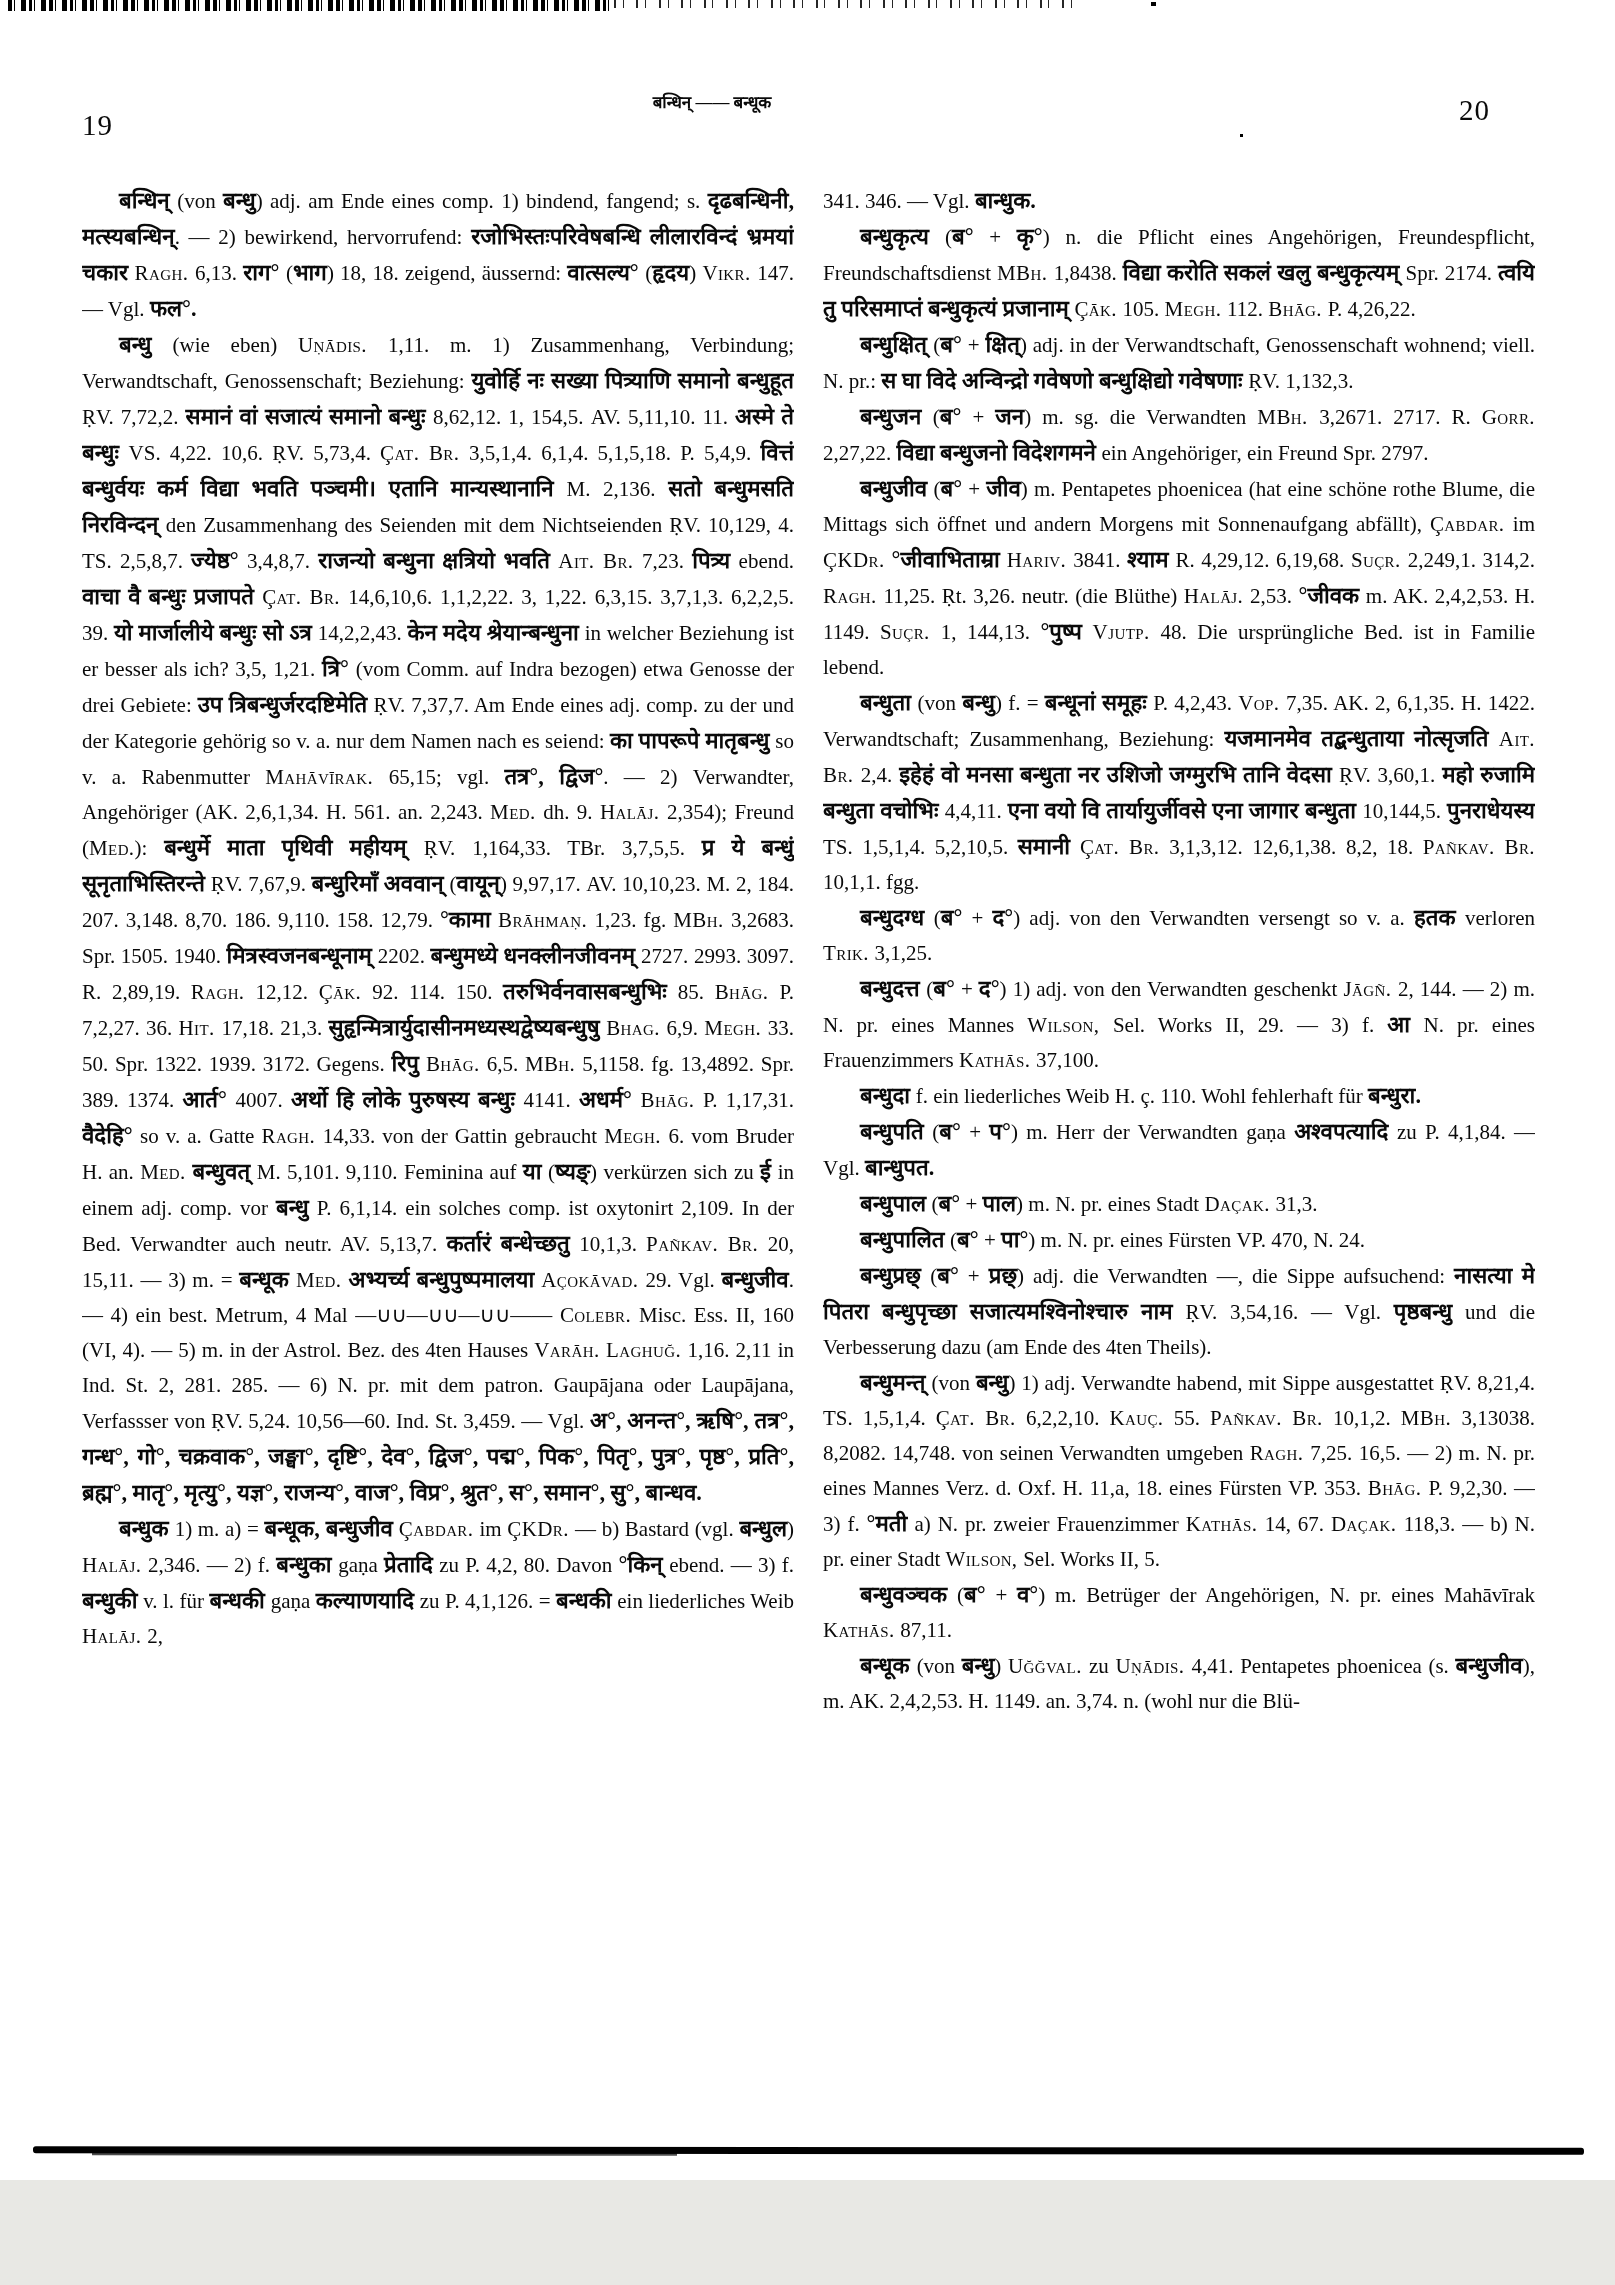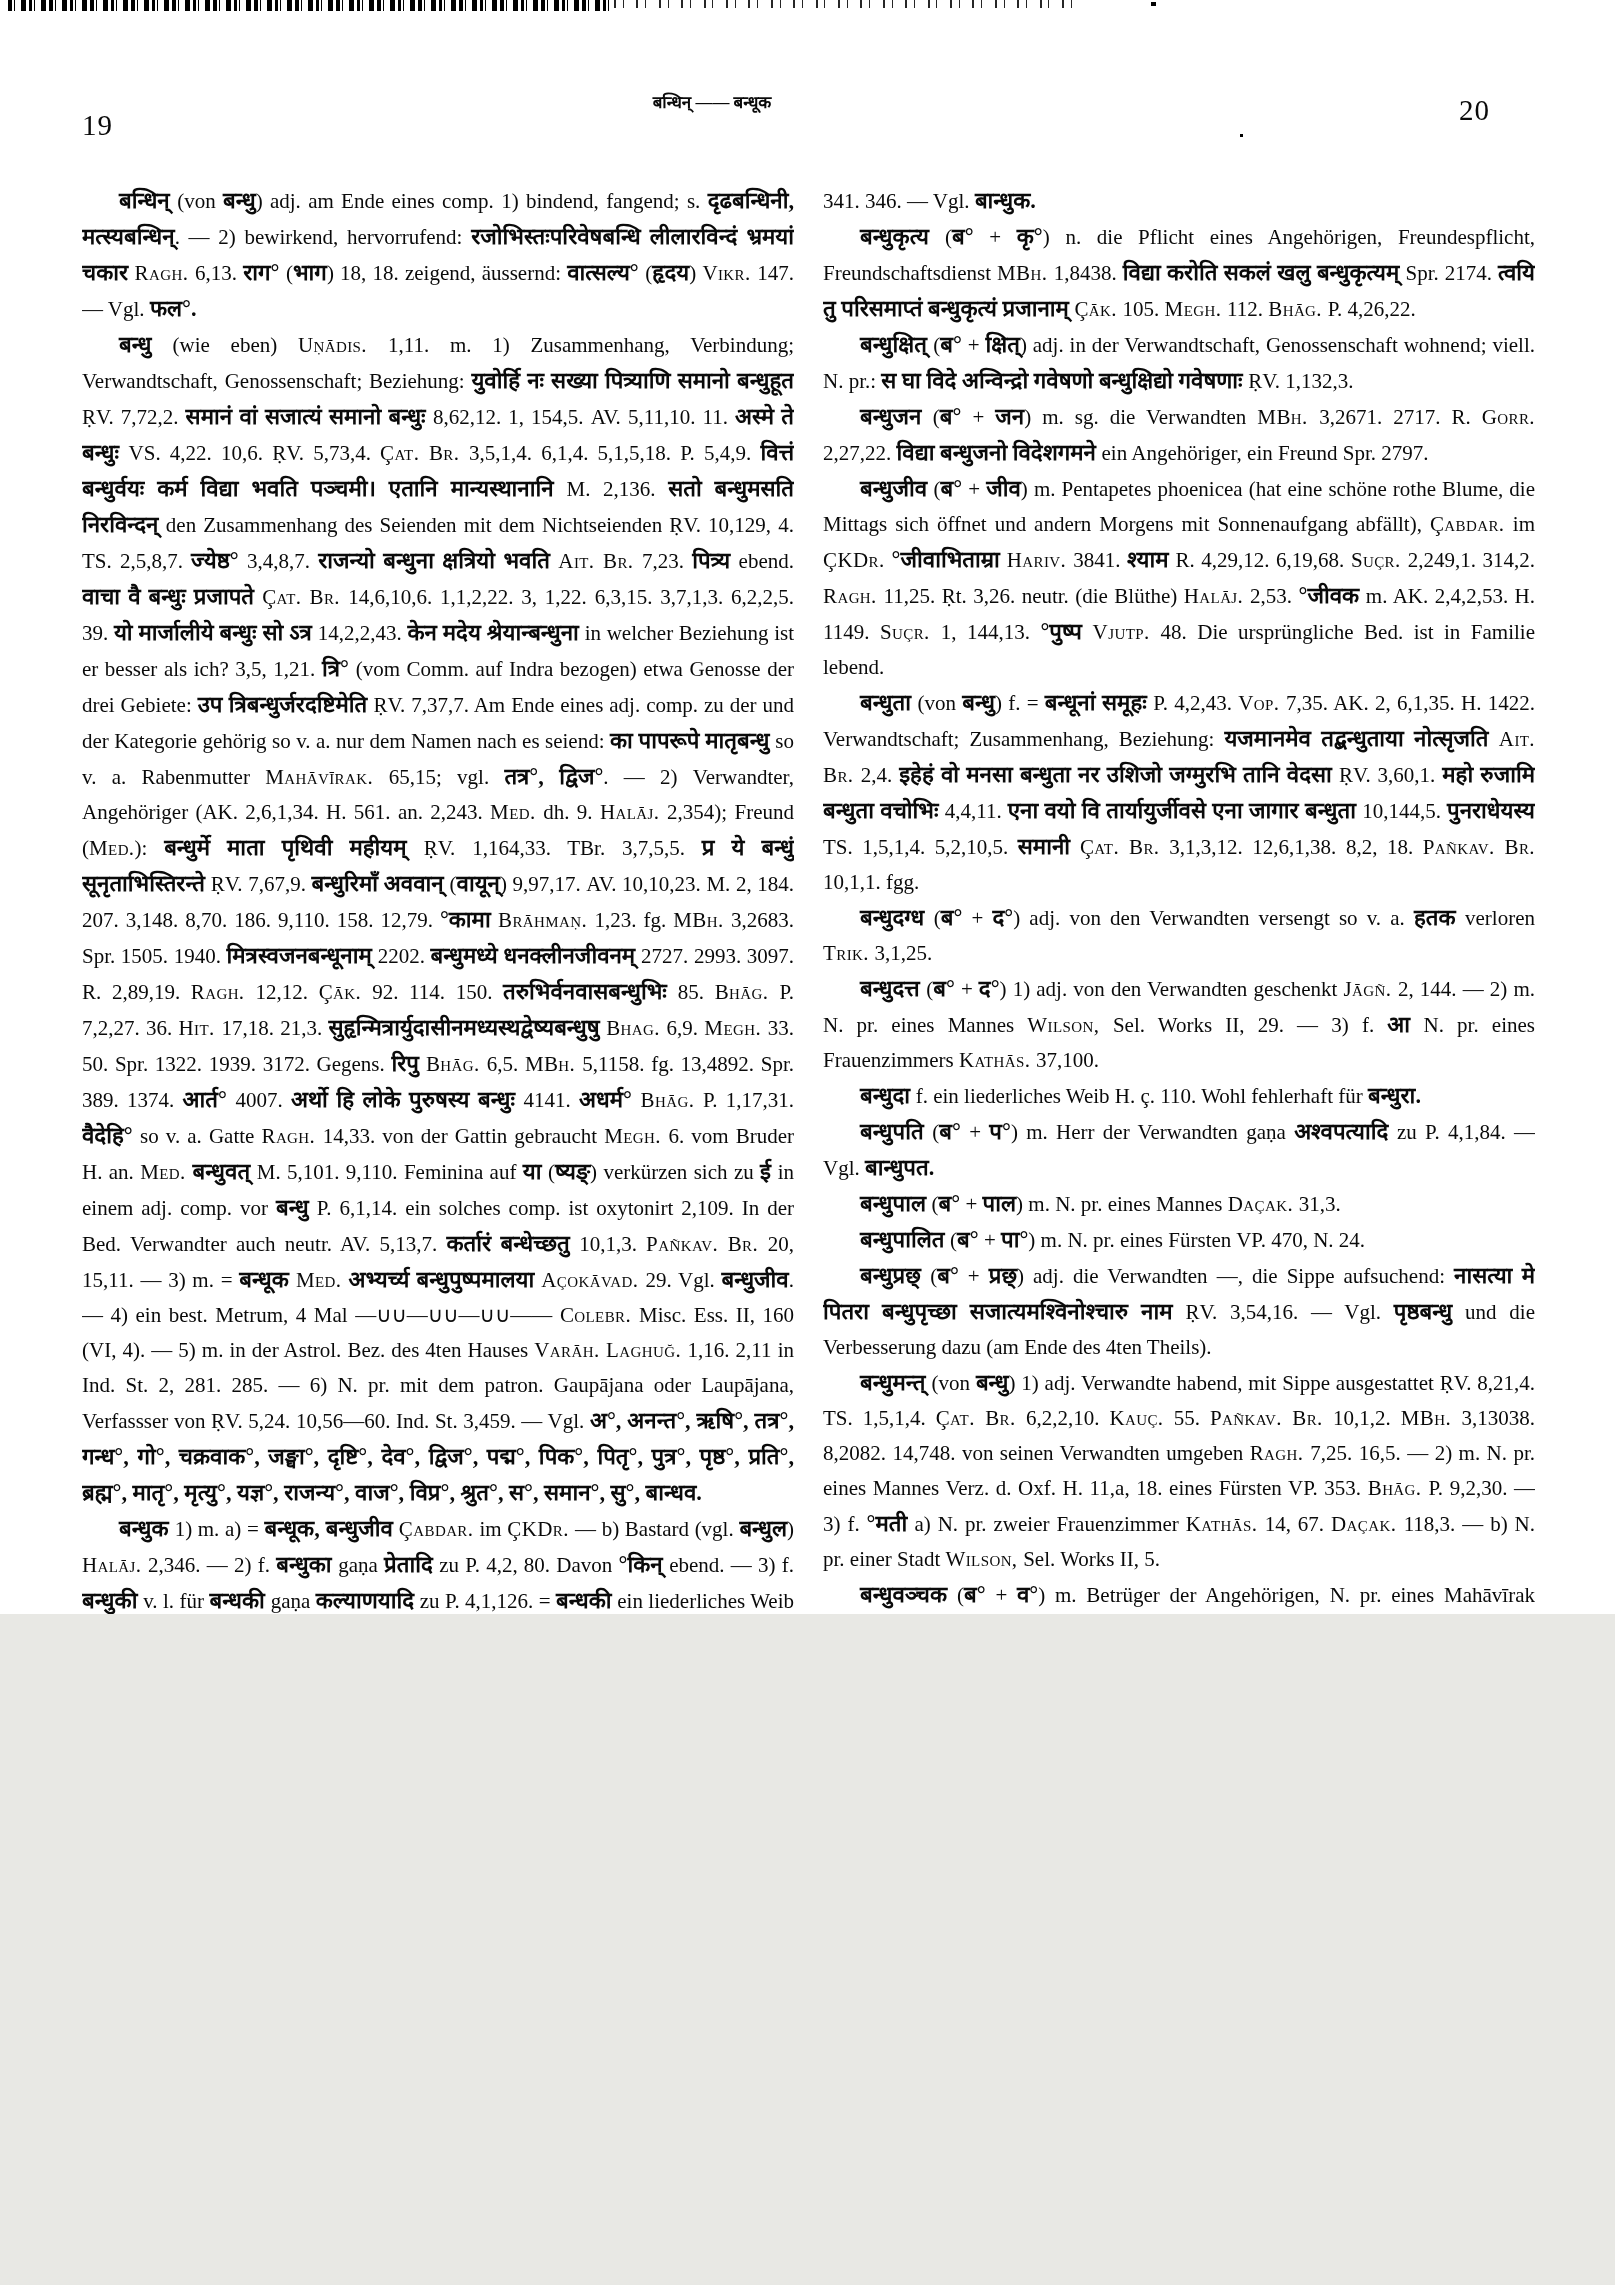--- a/index.html
+++ b/index.html
@@ -1,18 +1,18 @@
 <!DOCTYPE html>
 <html><head>
 <meta charset="utf-8">
 <style>
   html,body{margin:0;padding:0;background:#e8e8e4;}
   .page{
     position:relative;
-    width:1615px;height:1614px;
+    width:1615px;height:2180px;
     background:#ffffff;
     overflow:hidden;
     font-family:"Liberation Serif", serif;
     color:#0a0a0a;
   }
   
   .noise-a{
     position:absolute;left:7.8px;top:0;width:605px;height:10.7px;
     background:repeating-linear-gradient(90deg,#000 0 3.9px,transparent 3.9px 5.9px,#000 5.9px 6.8px,transparent 6.8px 12.7px,#000 12.7px 17.6px,transparent 17.6px 20.5px);
   }
@@ -76,21 +76,21 @@
       <p class=""><span class="rm">341. 346. — Vgl. </span><span class="dv">बान्धुक.</span></p>
       <p class="ind"><span class="dv">बन्धुकृत्य </span><span class="rm">(</span><span class="dv">ब°</span><span class="rm"> + </span><span class="dv">कृ°</span><span class="rm">) n. </span><span class="it">die Pflicht eines Angehörigen, Freundespflicht, Freundschaftsdienst </span><span class="sc">MBh. </span><span class="rm">1,8438. </span><span class="dv">विद्या करोति सकलं खलु बन्धुकृत्यम् </span><span class="rm">Spr. 2174. </span><span class="dv">त्वयि तु परिसमाप्तं बन्धुकृत्यं प्रजानाम् </span><span class="sc">Çāk. </span><span class="rm">105. </span><span class="sc">Megh. </span><span class="rm">112. </span><span class="sc">Bhāg. </span><span class="rm">P. 4,26,22.</span></p>
       <p class="ind"><span class="dv">बन्धुक्षित् </span><span class="rm">(</span><span class="dv">ब°</span><span class="rm"> + </span><span class="dv">क्षित्</span><span class="rm">) adj. </span><span class="it">in der Verwandtschaft, Genossenschaft wohnend; </span><span class="rm">viell. N. pr.: </span><span class="dv">स घा विदे अन्विन्द्रो गवेषणो बन्धुक्षिद्यो गवेषणाः </span><span class="rm">ṚV. 1,132,3.</span></p>
       <p class="ind"><span class="dv">बन्धुजन </span><span class="rm">(</span><span class="dv">ब°</span><span class="rm"> + </span><span class="dv">जन</span><span class="rm">) m. sg. </span><span class="it">die Verwandten </span><span class="sc">MBh. </span><span class="rm">3,2671. 2717. R. </span><span class="sc">Gorr. </span><span class="rm">2,27,22. </span><span class="dv">विद्या बन्धुजनो विदेशगमने </span><span class="it">ein Angehöriger, ein Freund </span><span class="rm">Spr. 2797.</span></p>
       <p class="ind"><span class="dv">बन्धुजीव </span><span class="rm">(</span><span class="dv">ब°</span><span class="rm"> + </span><span class="dv">जीव</span><span class="rm">) m. </span><span class="it">Pentapetes phoenicea </span><span class="rm">(hat eine schöne rothe Blume, die Mittags sich öffnet und andern Morgens mit Sonnenaufgang abfällt), </span><span class="sc">Çabdar. </span><span class="rm">im </span><span class="sc">ÇKDr. </span><span class="dv">°जीवाभिताम्रा </span><span class="sc">Hariv. </span><span class="rm">3841. </span><span class="dv">श्याम </span><span class="rm">R. 4,29,12. 6,19,68. </span><span class="sc">Suçr. </span><span class="rm">2,249,1. 314,2. </span><span class="sc">Ragh. </span><span class="rm">11,25. Ṛt. 3,26. neutr. (</span><span class="it">die Blüthe</span><span class="rm">) </span><span class="sc">Halāj. </span><span class="rm">2,53. </span><span class="dv">°जीवक </span><span class="rm">m. AK. 2,4,2,53. H. 1149. </span><span class="sc">Suçr. </span><span class="rm">1, 144,13. </span><span class="dv">°पुष्प </span><span class="sc">Vjutp. </span><span class="rm">48. Die ursprüngliche Bed. ist </span><span class="it">in Familie lebend.</span></p>
       <p class="ind"><span class="dv">बन्धुता </span><span class="rm">(von </span><span class="dv">बन्धु</span><span class="rm">) f. = </span><span class="dv">बन्धूनां समूहः </span><span class="rm">P. 4,2,43. </span><span class="sc">Vop. </span><span class="rm">7,35. AK. 2, 6,1,35. H. 1422. </span><span class="it">Verwandtschaft; Zusammenhang, Beziehung: </span><span class="dv">यजमानमेव तद्बन्धुताया नोत्सृजति </span><span class="sc">Ait. Br. </span><span class="rm">2,4. </span><span class="dv">इहेहं वो मनसा बन्धुता नर उशिजो जग्मुरभि तानि वेदसा </span><span class="rm">ṚV. 3,60,1. </span><span class="dv">महो रुजामि बन्धुता वचोभिः </span><span class="rm">4,4,11. </span><span class="dv">एना वयो वि तार्यायुर्जीवसे एना जागार बन्धुता </span><span class="rm">10,144,5. </span><span class="dv">पुनराधेयस्य </span><span class="rm">TS. 1,5,1,4. 5,2,10,5. </span><span class="dv">समानी </span><span class="sc">Çat. Br. </span><span class="rm">3,1,3,12. 12,6,1,38. 8,2, 18. </span><span class="sc">Pañkav. Br. </span><span class="rm">10,1,1. fgg.</span></p>
       <p class="ind"><span class="dv">बन्धुदग्ध </span><span class="rm">(</span><span class="dv">ब°</span><span class="rm"> + </span><span class="dv">द°</span><span class="rm">) adj. </span><span class="it">von den Verwandten versengt </span><span class="rm">so v. a. </span><span class="dv">हतक </span><span class="it">verloren </span><span class="sc">Trik. </span><span class="rm">3,1,25.</span></p>
       <p class="ind"><span class="dv">बन्धुदत्त </span><span class="rm">(</span><span class="dv">ब°</span><span class="rm"> + </span><span class="dv">द°</span><span class="rm">) 1) adj. </span><span class="it">von den Verwandten geschenkt </span><span class="sc">Jāgñ. </span><span class="rm">2, 144. — 2) m. N. pr. eines Mannes </span><span class="sc">Wilson, </span><span class="rm">Sel. Works II, 29. — 3) f. </span><span class="dv">आ </span><span class="rm">N. pr. eines Frauenzimmers </span><span class="sc">Kathās. </span><span class="rm">37,100.</span></p>
       <p class="ind"><span class="dv">बन्धुदा </span><span class="rm">f. </span><span class="it">ein liederliches Weib </span><span class="rm">H. ç. 110. Wohl fehlerhaft für </span><span class="dv">बन्धुरा.</span></p>
       <p class="ind"><span class="dv">बन्धुपति </span><span class="rm">(</span><span class="dv">ब°</span><span class="rm"> + </span><span class="dv">प°</span><span class="rm">) m. </span><span class="it">Herr der Verwandten </span><span class="rm">gaṇa </span><span class="dv">अश्वपत्यादि </span><span class="rm">zu P. 4,1,84. — Vgl. </span><span class="dv">बान्धुपत.</span></p>
-      <p class="ind"><span class="dv">बन्धुपाल </span><span class="rm">(</span><span class="dv">ब°</span><span class="rm"> + </span><span class="dv">पाल</span><span class="rm">) m. N. pr. eines Mannes </span><span class="sc">Daçak. </span><span class="rm">31,3.</span></p>
+      <p class="ind"><span class="dv">बन्धुपाल </span><span class="rm">(</span><span class="dv">ब°</span><span class="rm"> + </span><span class="dv">पाल</span><span class="rm">) m. N. pr. eines Stadt </span><span class="sc">Daçak. </span><span class="rm">31,3.</span></p>
       <p class="ind"><span class="dv">बन्धुपालित </span><span class="rm">(</span><span class="dv">ब°</span><span class="rm"> + </span><span class="dv">पा°</span><span class="rm">) m. N. pr. eines Fürsten VP. 470, N. 24.</span></p>
       <p class="ind"><span class="dv">बन्धुप्रछ् </span><span class="rm">(</span><span class="dv">ब°</span><span class="rm"> + </span><span class="dv">प्रछ्</span><span class="rm">) adj. </span><span class="it">die Verwandten —, die Sippe aufsuchend: </span><span class="dv">नासत्या मे पितरा बन्धुपृच्छा सजात्यमश्विनोश्चारु नाम </span><span class="rm">ṚV. 3,54,16. — Vgl. </span><span class="dv">पृष्ठबन्धु </span><span class="rm">und die Verbesserung dazu (am Ende des 4ten Theils).</span></p>
       <p class="ind"><span class="dv">बन्धुमन्त् </span><span class="rm">(von </span><span class="dv">बन्धु</span><span class="rm">) 1) adj. </span><span class="it">Verwandte habend, mit Sippe ausgestattet </span><span class="rm">ṚV. 8,21,4. TS. 1,5,1,4. </span><span class="sc">Çat. Br. </span><span class="rm">6,2,2,10. </span><span class="sc">Kauç. </span><span class="rm">55. </span><span class="sc">Pañkav. Br. </span><span class="rm">10,1,2. </span><span class="sc">MBh. </span><span class="rm">3,13038. 8,2082. 14,748. </span><span class="it">von seinen Verwandten umgeben </span><span class="sc">Ragh. </span><span class="rm">7,25. 16,5. — 2) m. N. pr. eines Mannes Verz. d. Oxf. H. 11,a, 18. eines Fürsten VP. 353. </span><span class="sc">Bhāg. </span><span class="rm">P. 9,2,30. — 3) f. </span><span class="dv">°मती </span><span class="rm">a) N. pr. zweier Frauenzimmer </span><span class="sc">Kathās. </span><span class="rm">14, 67. </span><span class="sc">Daçak. </span><span class="rm">118,3. — b) N. pr. einer Stadt </span><span class="sc">Wilson, </span><span class="rm">Sel. Works II, 5.</span></p>
       <p class="ind"><span class="dv">बन्धुवञ्चक </span><span class="rm">(</span><span class="dv">ब°</span><span class="rm"> + </span><span class="dv">व°</span><span class="rm">) m. </span><span class="it">Betrüger der Angehörigen, </span><span class="rm">N. pr. eines Mahāvīrak </span><span class="sc">Kathās. </span><span class="rm">87,11.</span></p>
       <p class="ind"><span class="dv">बन्धूक </span><span class="rm">(von </span><span class="dv">बन्धु</span><span class="rm">) </span><span class="sc">Uğğval. </span><span class="rm">zu </span><span class="sc">Uṇādis. </span><span class="rm">4,41. </span><span class="it">Pentapetes phoenicea </span><span class="rm">(s. </span><span class="dv">बन्धुजीव</span><span class="rm">), m. AK. 2,4,2,53. H. 1149. an. 3,74. n. (wohl nur </span><span class="it">die Blü-</span></p>
     </div>
 
   <div class="scanline"></div>
 
 </div>

